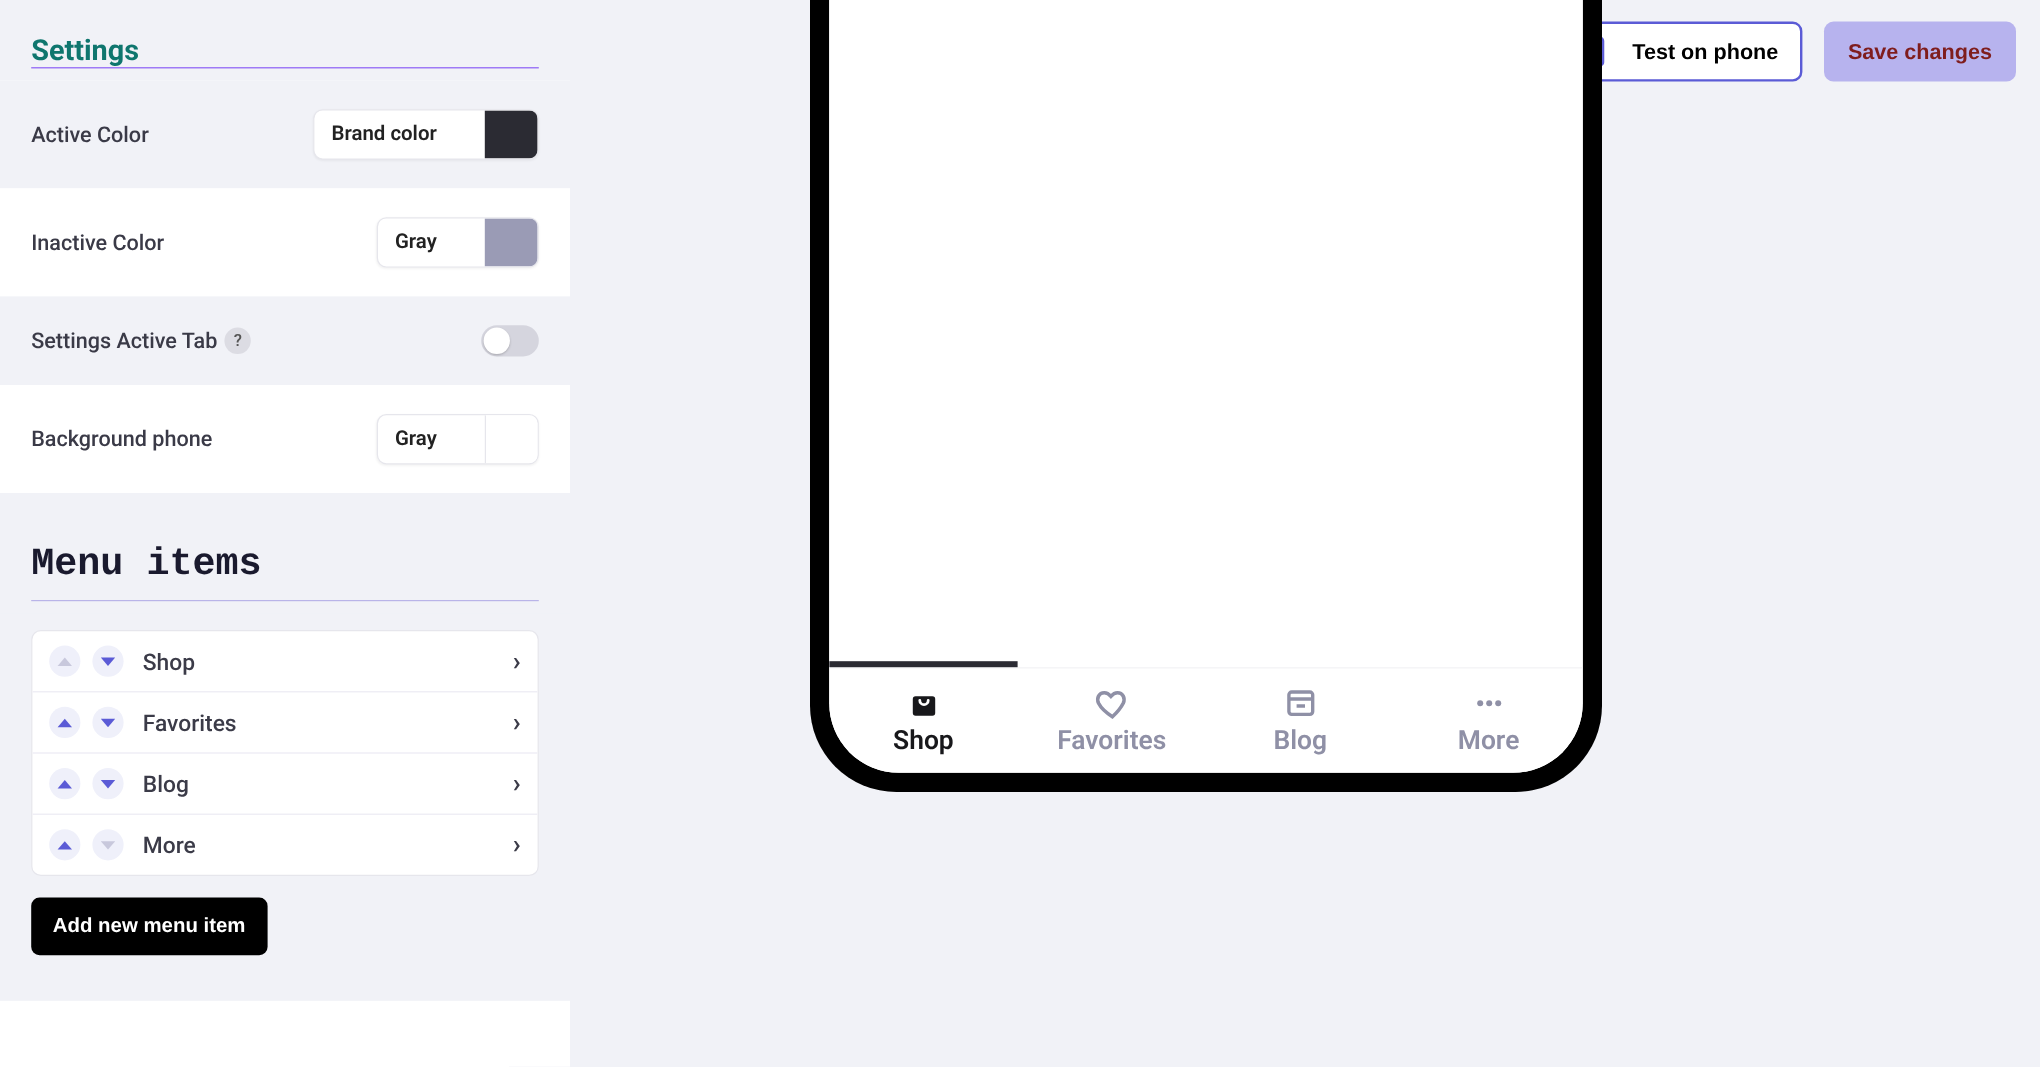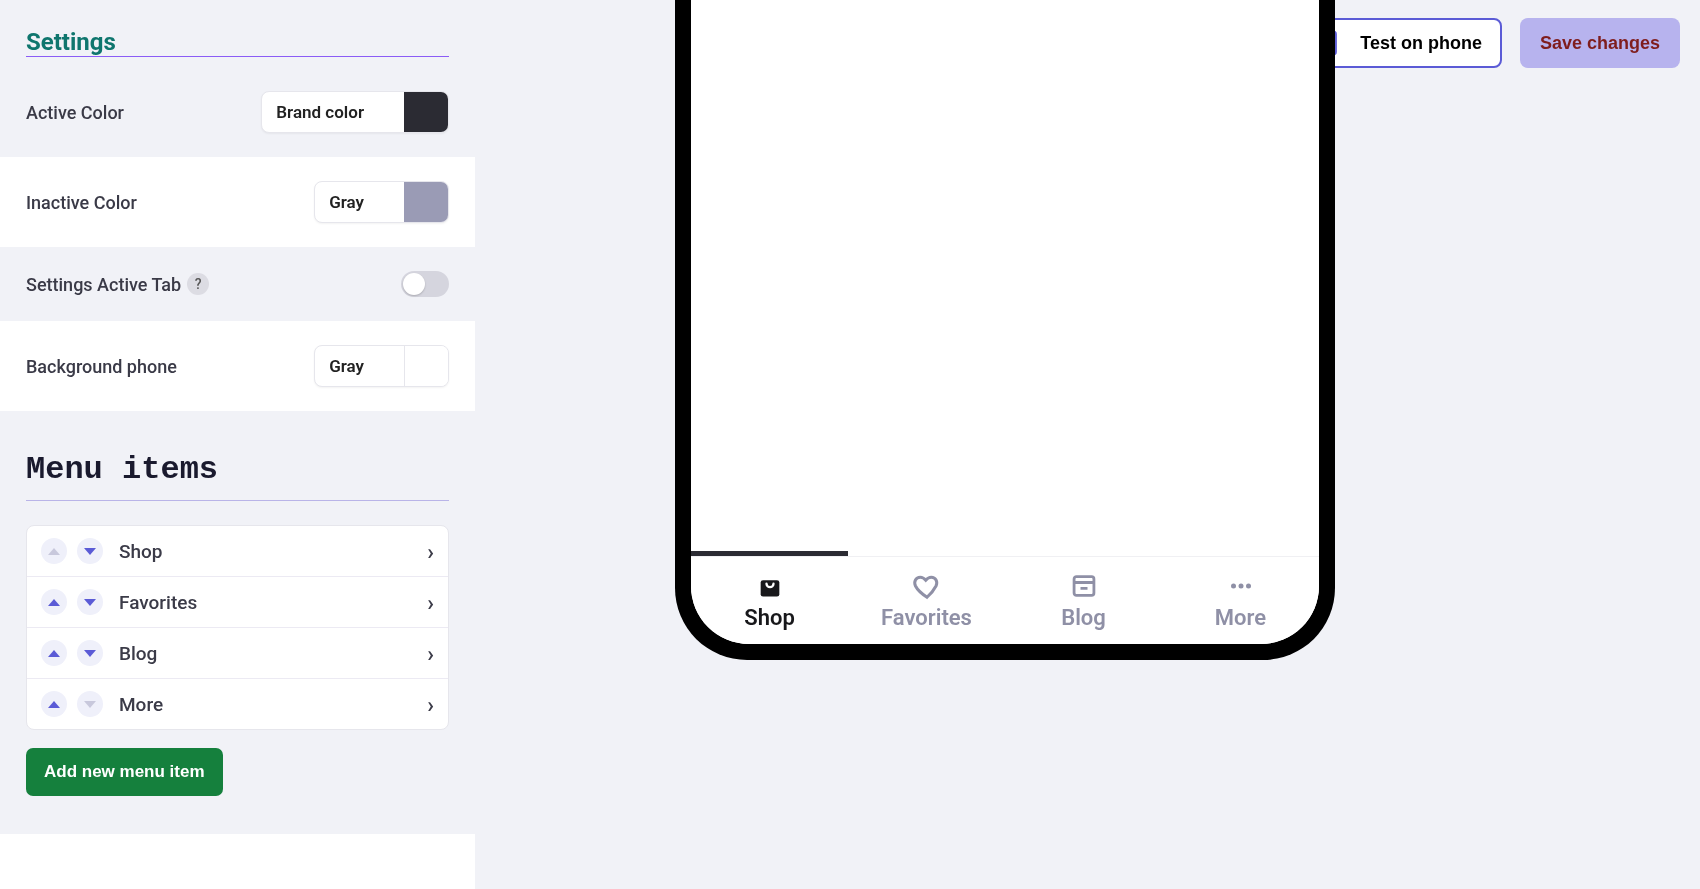--- a/index.html
+++ b/index.html
@@ -139,21 +139,21 @@
   .menu-item-label {
     flex:1;
     font-size:19px;
     color:#3b3b48;
     font-weight:500;
     padding-left:6px;
   }
   .chev { font-size:22px; color:#3b3b48; font-weight:600;}
   .add-btn {
     margin: 18px 26px;
-    background:#15803d;
+    background:#000000;
     color:#fff;
     border:none;
     border-radius:7px;
     padding:14px 18px;
     font-size:17px;
     font-weight:600;
     display:inline-block;
   }
   .menu-wrap { background:#f1f2f7; padding-bottom:20px; }
   

